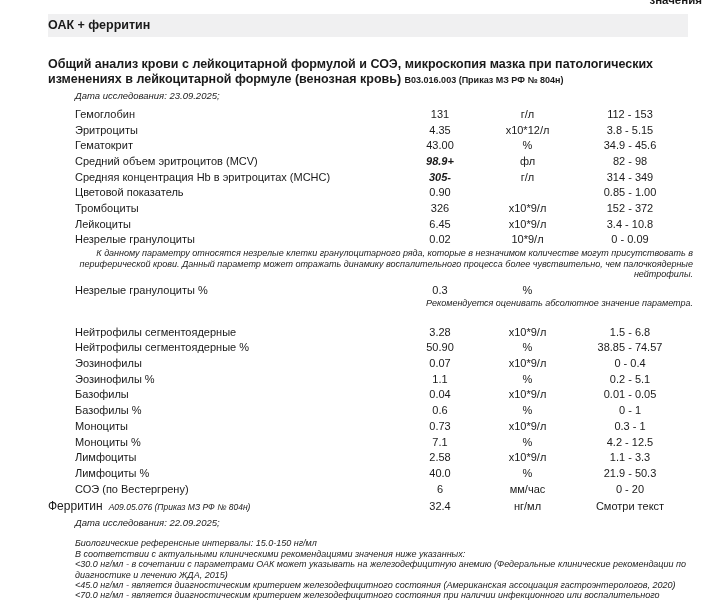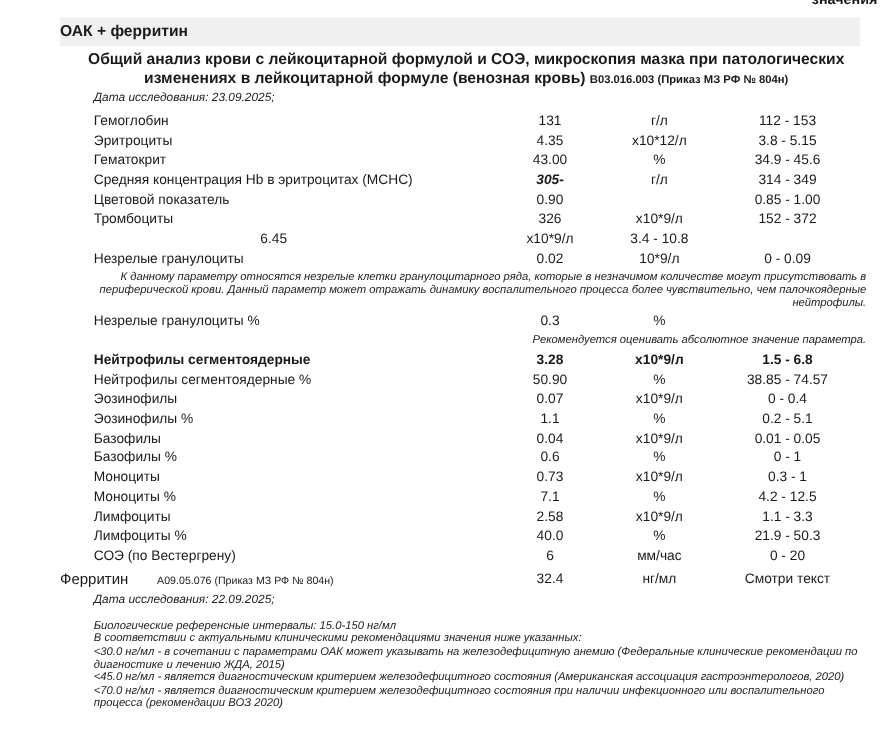--- a/index.html
+++ b/index.html
@@ -7,40 +7,40 @@
   body { font-family:"Liberation Sans", sans-serif; color:#1a1a1a; position:relative; overflow:hidden; }
 
   .cutoff-wrap { position:absolute; top:0; right:14px; height:8px; overflow:hidden; }
   .cutoff-text { font-weight:700; font-size:11.5px; line-height:12px; margin-top:-6px; color:#1a1a1a; }
 
   .page { position:absolute; top:0; left:48px; width:652px; }
 
   .banner { margin-top:14px; width:640px; height:23px; background:#f0f0f1;
             font-size:12.5px; font-weight:700; line-height:23px; }
 
-  .test-title { margin-top:3px; width:650px; font-weight:700; font-size:12.5px; line-height:14.5px;text-align:center; }
+  .test-title { margin-top:20px; width:650px; font-weight:700; font-size:12.5px; line-height:14.5px; }
   .test-code  { font-size:9px; font-weight:700; }
 
   .study-date { margin-top:3px; margin-left:27px; font-style:italic; font-size:9.5px; color:#222; }
 
   .results { margin-top:5px; }
   .row { display:grid; grid-template-columns:342px 100px 75px 130px; height:15.7px;
          align-items:center; font-size:11px; }
-  .row.gap { margin-top:4px;font-weight:bold; }
+  .row.gap { margin-top:15px; }
   .cell.name  { padding-left:27px; white-space:nowrap; }
   .cell.value, .cell.unit, .cell.range { text-align:center; white-space:nowrap; }
   .cell.value.abnormal { font-weight:700; font-style:italic; }
   .note { margin-left:27px; width:618px; font-size:9px; font-style:italic;
           line-height:10.5px; margin-top:1px; margin-bottom:2px; color:#222;text-align:right; }
 
   .fer-row { margin-top:2px; display:grid; grid-template-columns:342px 100px 75px 130px;
              height:16px; align-items:center; font-size:11px; }
   .fer-name-cell { white-space:nowrap; }
   .fer-title { font-weight:400; font-size:12px; }
-  .fer-code  { font-size:8.5px; margin-left:23px; color:#1a1a1a; }
+  .fer-code  { font-size:8.5px; margin-left:6px; color:#1a1a1a;font-style:italic; }
 
   .fer-notes { margin-left:27px; margin-top:10px; width:614px;
                font-size:9px; font-style:italic; line-height:10.4px; color:#222; }
   .fer-notes .fn-line { margin:0; }
 </style>
 </head>
 <body>
 
 <div class="cutoff-wrap">
   <div class="cutoff-text">значения</div>
@@ -70,38 +70,45 @@
         <div class="cell unit">х10*12/л</div>
         <div class="cell range">3.8 - 5.15</div>
       </div>
       <div class="row">
         <div class="cell name">Гематокрит</div>
         <div class="cell value">43.00</div>
         <div class="cell unit">%</div>
         <div class="cell range">34.9 - 45.6</div>
       </div>
       <div class="row">
+        <div class="cell name">Средний объем эритроцитов (MCV)</div>
+        <div class="cell value abnormal">98.9+</div>
+        <div class="cell unit">фл</div>
+        <div class="cell range">82 - 98</div>
+      </div>
+      <div class="row">
         <div class="cell name">Средняя концентрация Hb в эритроцитах (MCHC)</div>
         <div class="cell value abnormal">305-</div>
         <div class="cell unit">г/л</div>
         <div class="cell range">314 - 349</div>
       </div>
       <div class="row">
         <div class="cell name">Цветовой показатель</div>
         <div class="cell value">0.90</div>
         <div class="cell unit"></div>
         <div class="cell range">0.85 - 1.00</div>
       </div>
       <div class="row">
         <div class="cell name">Тромбоциты</div>
         <div class="cell value">326</div>
         <div class="cell unit">х10*9/л</div>
         <div class="cell range">152 - 372</div>
       </div>
       <div class="row">
+        <div class="cell name">Лейкоциты</div>
         <div class="cell value">6.45</div>
         <div class="cell unit">х10*9/л</div>
         <div class="cell range">3.4 - 10.8</div>
       </div>
       <div class="row">
         <div class="cell name">Незрелые гранулоциты</div>
         <div class="cell value">0.02</div>
         <div class="cell unit">10*9/л</div>
         <div class="cell range">0 - 0.09</div>
       </div>

